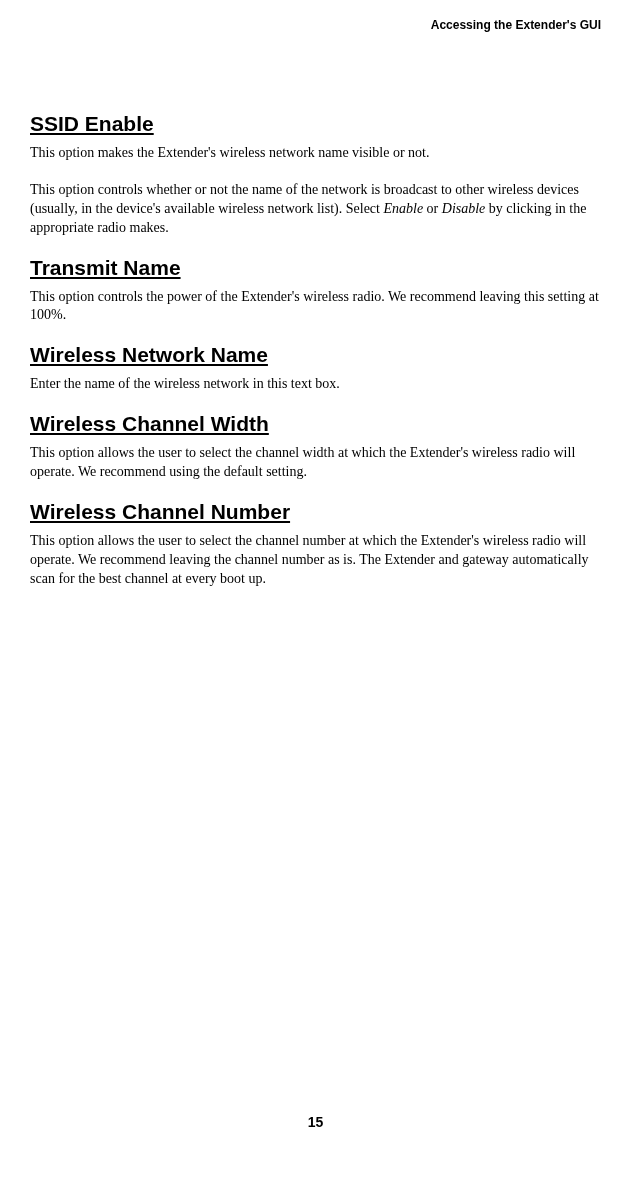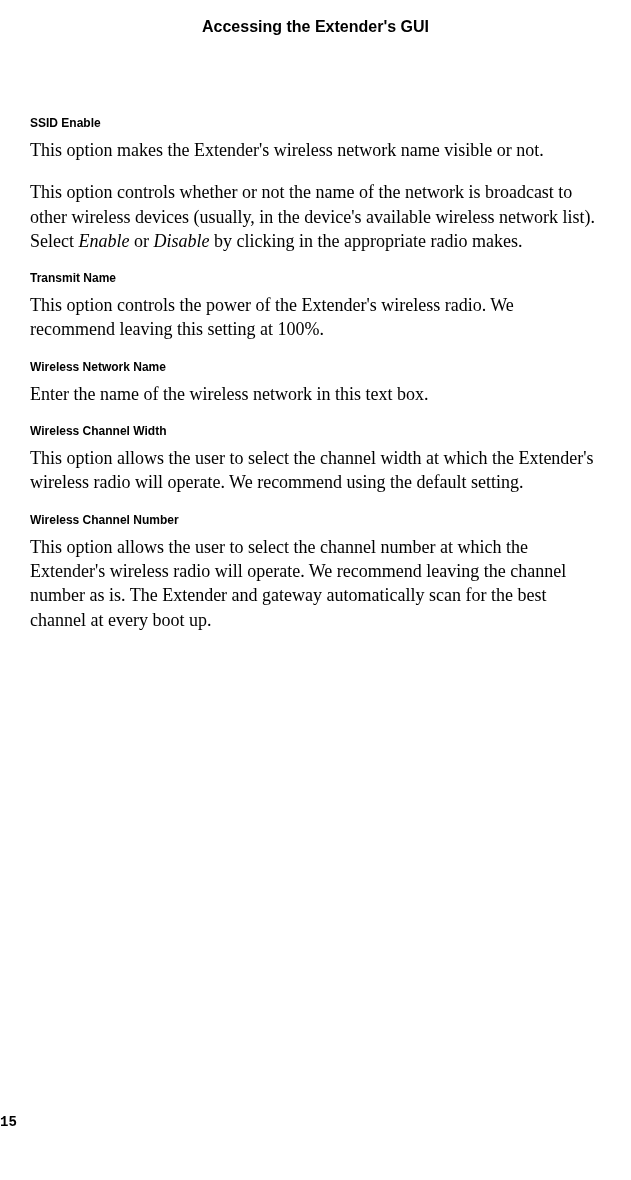--- a/index.html
+++ b/index.html
@@ -10,49 +10,50 @@
     body {
       width: 631px;
       height: 1180px;
       background: #ffffff;
       font-family: Georgia, 'Times New Roman', serif;
       color: #000000;
       position: relative;
       padding: 18px 30px 0 30px;
     }
     .page-header {
-      text-align: center;
+      text-align: right;
       font-family: 'Segoe UI', 'Helvetica Neue', Arial, sans-serif;
       font-weight: 700;
-      font-size: 16px;
+      font-size: 12px;
       margin-bottom: 80px;
     }
     .section {
       margin-bottom: 18px;
     }
     .section-heading {
       font-family: 'Segoe UI', 'Helvetica Neue', Arial, sans-serif;
       font-weight: 700;
-      font-size: 12px;
+      font-size: 21px;
       margin-bottom: 8px;
+      text-decoration: underline;
     }
     .section-body {
-      font-size: 18px;
+      font-size: 14px;
       line-height: 1.35;
     }
     .italic {
       font-style: italic;
     }
     .page-number {
       position: absolute;
       bottom: 50px;
       left: 0;
       right: 0;
-      text-align: left;
-      font-family: Liberation Mono, monospace;
+      text-align: center;
+      font-family: Liberation Sans, sans-serif;
       font-weight: 700;
       font-size: 14px;
     }
   </style>
 </head>
 <body>
 
 <div class="page-header">Accessing the Extender's GUI</div>
 
 <div id="sections-container">

